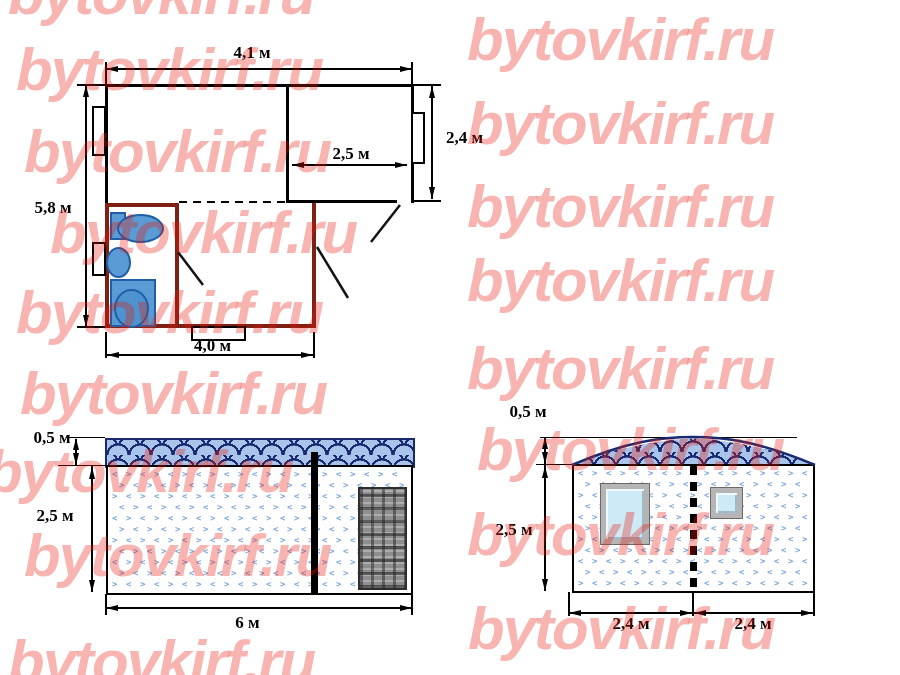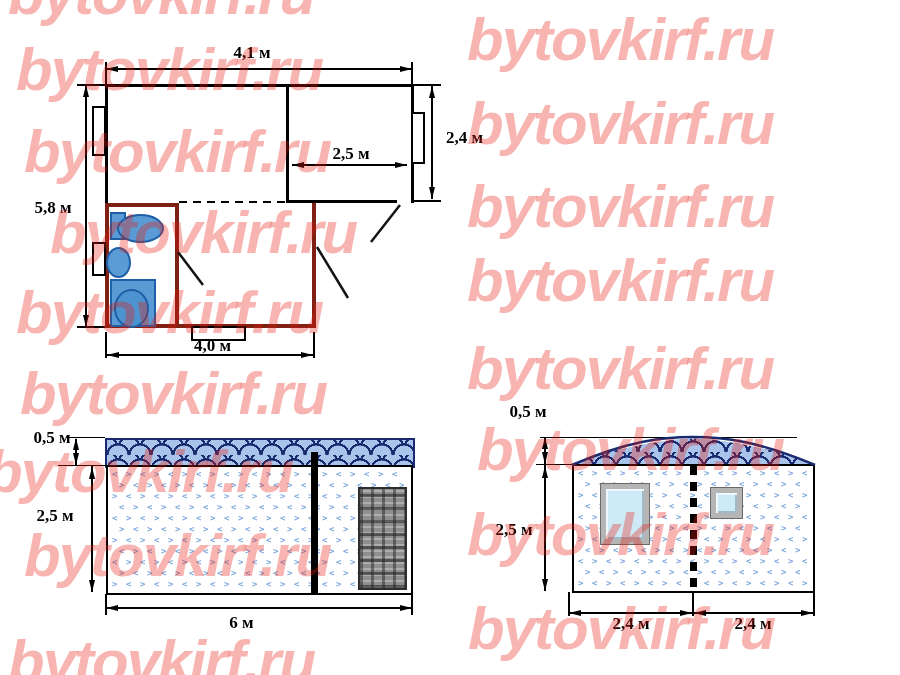--- a/index.html
+++ b/index.html
@@ -374,21 +374,21 @@
     <div class="vl" style="left:91px;top:466px;height:126px"></div>
     <div class="ah ah-u" style="left:89px;top:467px"></div>
     <div class="ah ah-d" style="left:89px;top:580px"></div>
     <div class="dim" style="left:30px;top:506px;width:50px">2,5 м</div>
 
     <div class="vl" style="left:105px;top:594px;height:21px"></div>
     <div class="vl" style="left:411px;top:594px;height:21px"></div>
     <div class="hl" style="left:106px;top:607px;width:306px"></div>
     <div class="ah ah-l" style="left:106px;top:605px"></div>
     <div class="ah ah-r" style="left:400px;top:605px"></div>
-    <div class="dim" style="left:219px;top:613px;width:45px">6 м</div>
+    <div class="dim" style="left:225px;top:613px;width:45px">6 м</div>
   </div>
 
   <div class="lay">
     <div class="hl thin" style="left:540px;top:437px;width:257px"></div>
     <div id="side-roof" class="shingles" style="left:572px;top:437px;width:243px;height:28px"></div>
     <div class="ewall stipple" style="left:572px;top:464px;width:239px;height:125px">
         <i style="left:4px;top:3px">&lt;</i>
         <i style="left:18px;top:3px">&gt;</i>
         <i style="left:32px;top:3px">&lt;</i>
         <i style="left:46px;top:3px">&gt;</i>

